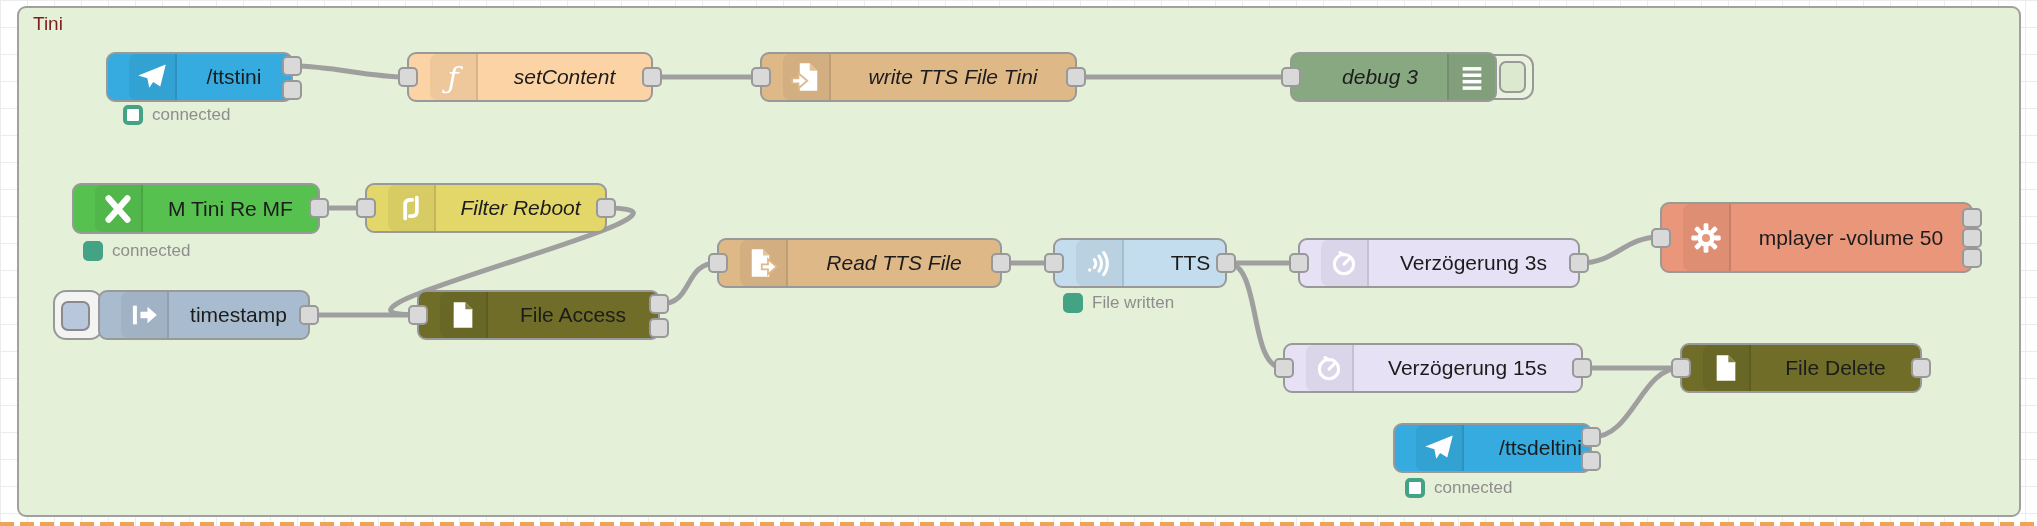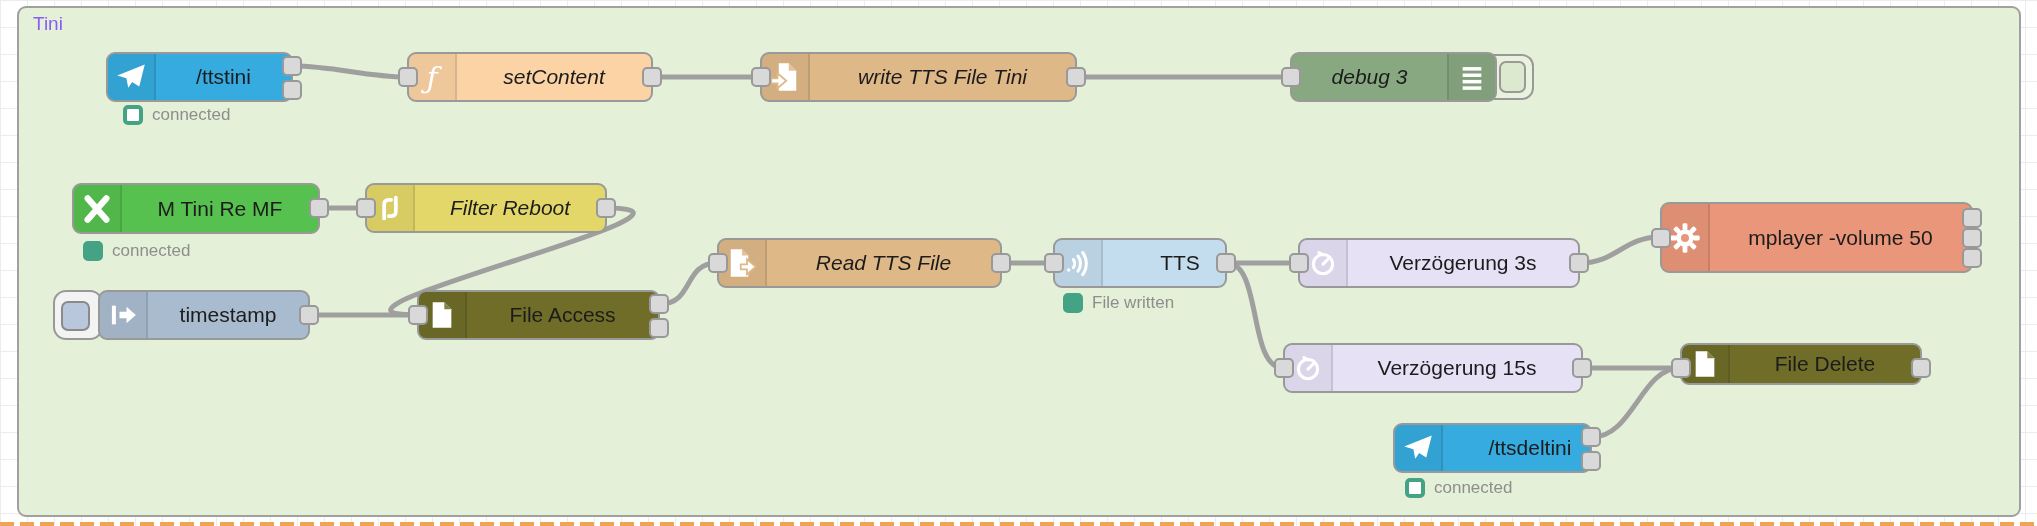--- a/index.html
+++ b/index.html
@@ -9,32 +9,32 @@
     background-color:#ffffff;
     background-image: linear-gradient(#ececec 1px, transparent 1px),
                       linear-gradient(90deg, #ececec 1px, transparent 1px);
     background-size:27px 27px;
   }
   #group {
     position:absolute; left:17px; top:6px; width:2004px; height:511px;
     background:#e4f0d7; border:2.5px solid #a0a0a0; border-radius:9px; z-index:1;
   }
   #group-label {
-    position:absolute; left:14px; top:5px; font-size:19px; color:#8b5cf6; z-index:1;
+    position:absolute; left:14px; top:5px; font-size:19px; color:#7f1d1d; z-index:1;
   }
   #bottom-divider {
     position:absolute; left:0; bottom:0; width:2037px; height:4px; z-index:4;
     background:repeating-linear-gradient(90deg,#efa452 0 14px, rgba(0,0,0,0) 14px 20px);
   }
   svg.wires { position:absolute; left:0; top:0; z-index:2; }
   .wire { fill:none; stroke:#9f9f9f; stroke-width:5px; stroke-linecap:round; }
 
   .node {
     position:absolute; display:flex; align-items:stretch; z-index:3;
-    background:var(--node-color); border:2px solid #999; border-radius:9px;
+    background:var(--node-color); border:2px solid #999; border-radius:9px;padding-left:21px;
   }
   .icon-area {
     width:48px; flex:0 0 48px; display:flex; align-items:center; justify-content:center;
     background:rgba(0,0,0,0.05); border-right:2px solid rgba(0,0,0,0.10);
     border-radius:7px 0 0 7px;
   }
   .node.icon-right .icon-area {
     border-right:none; border-left:2px solid rgba(0,0,0,0.10); border-radius:0 7px 7px 0;
   }
   .label {
@@ -275,21 +275,21 @@
         <circle cx="12" cy="13" r="8.2"></circle>
         <path d="M12 13 L16.5 8.5"></path>
         <path d="M8.5 3 L12 5"></path>
       </svg>
     </div>
     <div class="label">Verzögerung 15s</div>
     <div class="port in single"></div>
     <div class="port out single"></div>
   </div>
 
-  <div class="node" style="--node-color:#6f6d27; left:1680px; top:343px; width:242px; height:42px;">
+  <div class="node" style="--node-color:#6f6d27; left:1680px; top:343px; width:242px; height:50px;">
     <div class="icon-area">
       <svg width="28" height="28" viewBox="0 0 24 24">
         <path fill="#fff" d="M4 1 L14 1 L20 7 L20 23 L4 23 Z"></path>
         <path fill="var(--node-color)" d="M14 1 L14 7 L20 7 Z" opacity="0.85"></path>
       </svg>
     </div>
     <div class="label">File Delete</div>
     <div class="port in single"></div>
     <div class="port out single"></div>
   </div>

